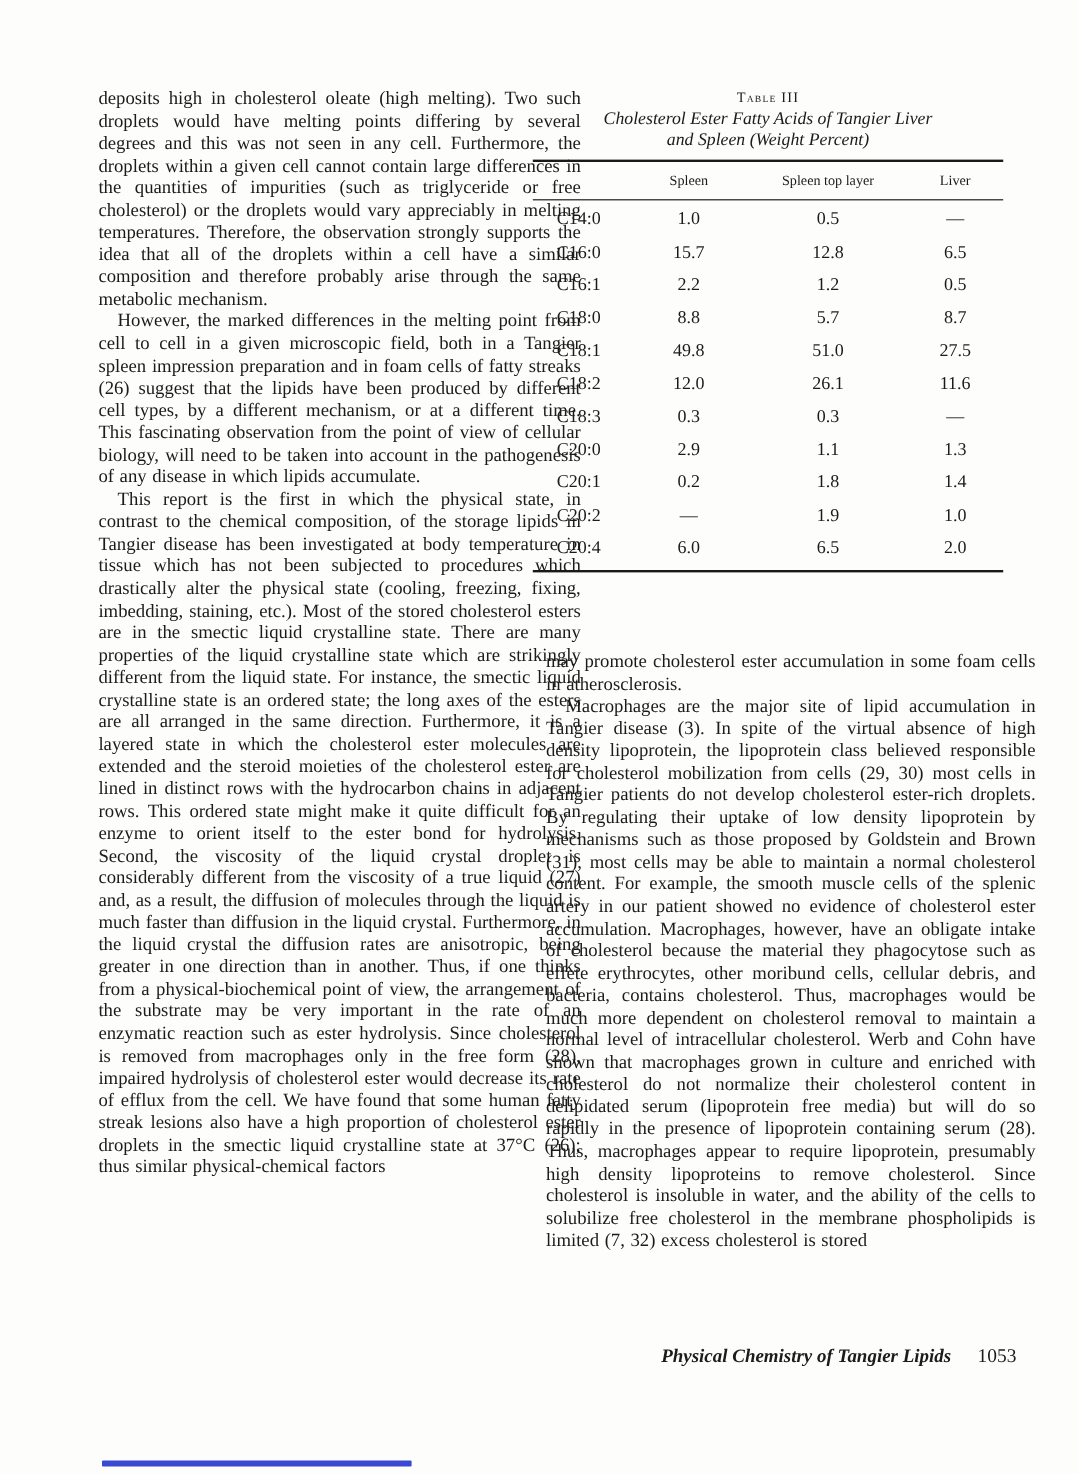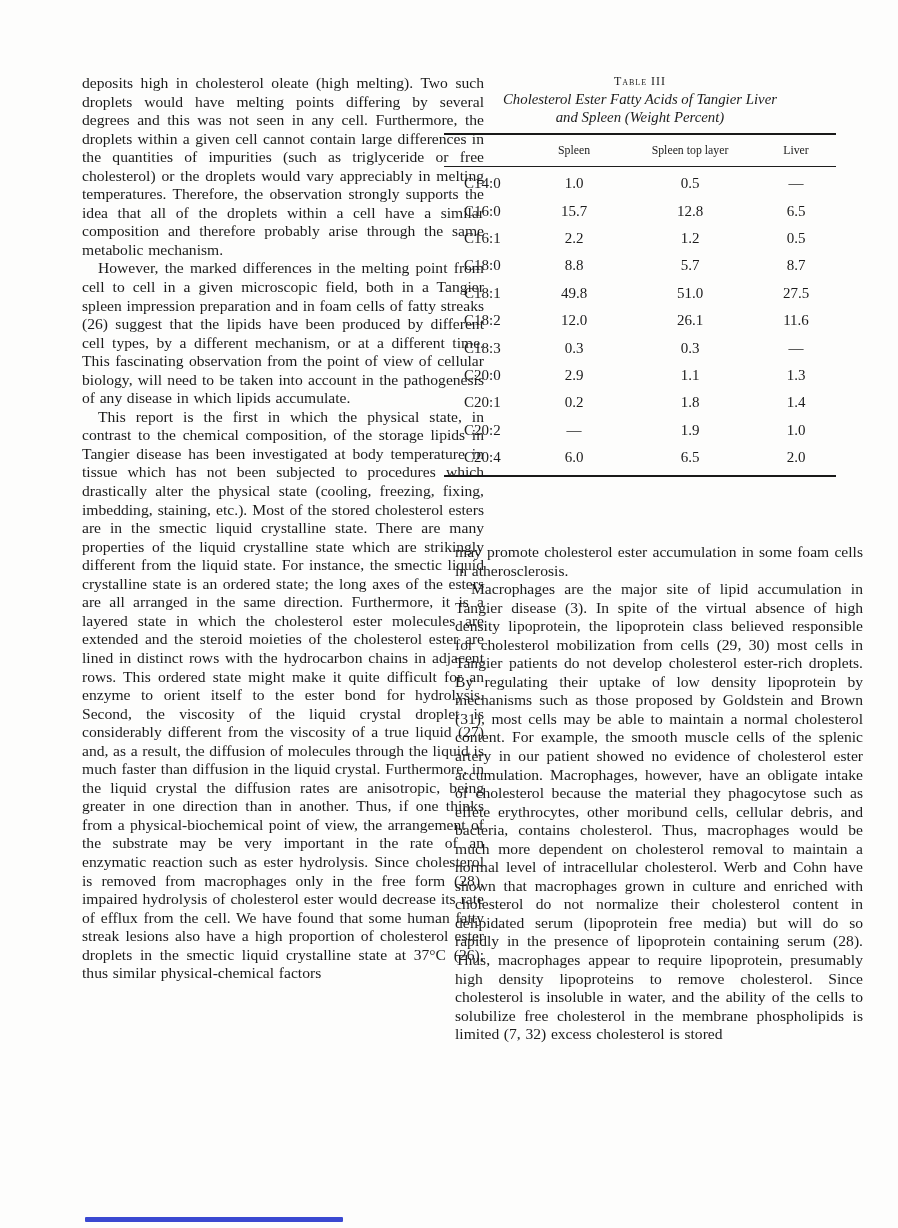--- a/index.html
+++ b/index.html
@@ -146,16 +146,20 @@
         </div>
       </div>
     <div class="rule-bot"></div>
   </div>
 
   <div class="col right">
     <p>may promote cholesterol ester accumulation in some foam cells in atherosclerosis.</p>
     <p class="indent">Macrophages are the major site of lipid accumulation in Tangier disease (3). In spite of the virtual absence of high density lipoprotein, the lipoprotein class believed responsible for cholesterol mobilization from cells (29, 30) most cells in Tangier patients do not develop cholesterol ester-rich droplets. By regulating their uptake of low density lipoprotein by mechanisms such as those proposed by Goldstein and Brown (31), most cells may be able to maintain a normal cholesterol content. For example, the smooth muscle cells of the splenic artery in our patient showed no evidence of cholesterol ester accumulation. Macrophages, however, have an obligate intake of cholesterol because the material they phagocytose such as effete erythrocytes, other moribund cells, cellular debris, and bacteria, contains cholesterol. Thus, macrophages would be much more dependent on cholesterol removal to maintain a normal level of intracellular cholesterol. Werb and Cohn have shown that macrophages grown in culture and enriched with cholesterol do not normalize their cholesterol content in delipidated serum (lipoprotein free media) but will do so rapidly in the presence of lipoprotein containing serum (28). Thus, macrophages appear to require lipoprotein, presumably high density lipoproteins to remove cholesterol. Since cholesterol is insoluble in water, and the ability of the cells to solubilize free cholesterol in the membrane phospholipids is limited (7, 32) excess cholesterol is stored</p>
   </div>
 
+  <div class="footer">
+    <span class="run-title">Physical Chemistry of Tangier Lipids</span>
+    <span class="page-num">1053</span>
+  </div>
 
   <div class="blue-mark"></div>
 
 </div>
 
 </body></html>

